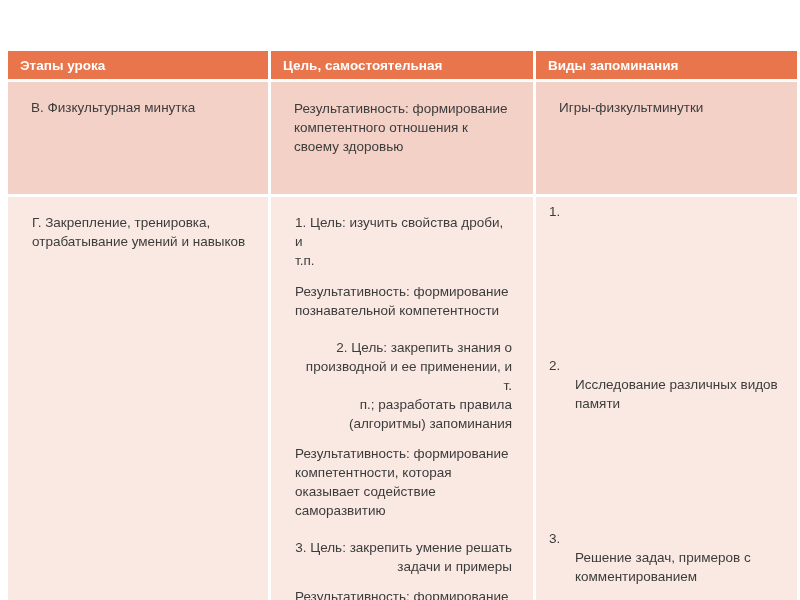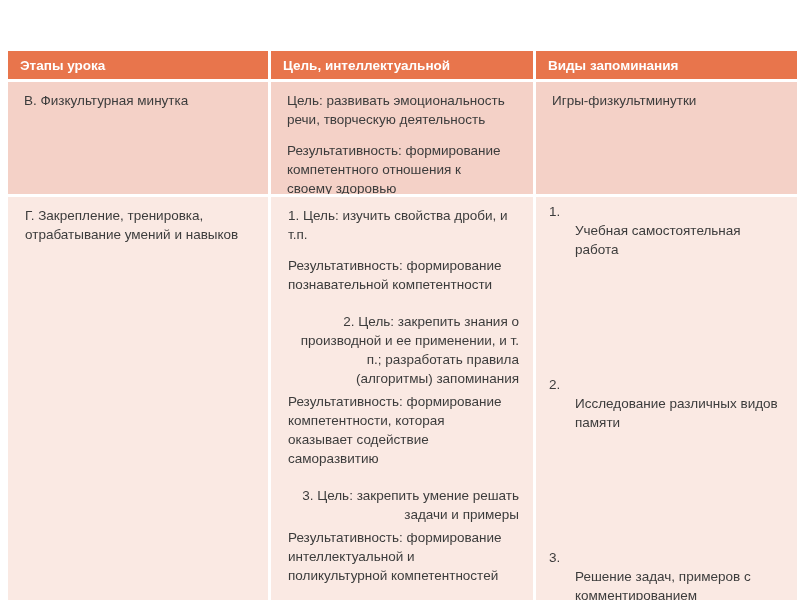--- a/index.html
+++ b/index.html
@@ -39,21 +39,21 @@
     color: var(--header-text, #ffffff);
     font-weight: bold;
     font-size: 13.5px;
     display: flex;
     align-items: center;
     padding: 0 10px 0 12px;
   }
   .cell.r1 { background: var(--row1-bg, #f4d1c7); }
   .cell.r2 { background: var(--row2-bg, #fae9e3); padding-left: 13px; }
   .txt {
-    margin: 4px;
+    margin: 11px;
     white-space: pre-line;
   }
   .mt    { margin-top: 12px; }
   .mt-lg { margin-top: 18px; text-align: right; }
   .activity-item {
     position: relative;
     padding-left: 26px;
     white-space: pre-line;
   }
   .activity-item .num {
@@ -68,32 +68,30 @@
 </head>
 <body>
 
 <div class="slide">
   <div class="table">
 
     <div class="cell head">
       <span>Этапы урока</span>
     </div>
     <div class="cell head">
-      <span>Цель, интеллектуальной</span>
+      <span>Цель, самостоятельная</span>
     </div>
     <div class="cell head">
       <span>Виды запоминания</span>
     </div>
 
     <div class="cell r1">
       <p class="txt">В. Физкультурная минутка</p>
     </div>
     <div class="cell r1">
-      <p class="txt">Цель: развивать эмоциональность
-речи, творческую деятельность</p>
       <p class="txt mt">Результативность: формирование
 компетентного отношения к
 своему здоровью</p>
     </div>
     <div class="cell r1">
       <p class="txt">Игры-физкультминутки</p>
     </div>
 
     <div class="cell r2">
       <p class="txt">Г. Закрепление, тренировка,
@@ -113,22 +111,21 @@
 оказывает содействие
 саморазвитию</p>
       <p class="txt mt-lg">3. Цель: закрепить умение решать
 задачи и примеры</p>
       <p class="txt">Результативность: формирование
 интеллектуальной и
 поликультурной компетентностей</p>
     </div>
     <div class="cell r2">
       <div class="activity-item">
-        <span class="num">1.</span><span>Учебная самостоятельная
-работа</span>
+        <span class="num">1.</span>
       </div>
       <div class="activity-item gap2">
         <span class="num">2.</span><span>Исследование различных видов
 памяти</span>
       </div>
       <div class="activity-item gap3">
         <span class="num">3.</span><span>Решение задач, примеров с
 комментированием</span>
       </div>
     </div>

